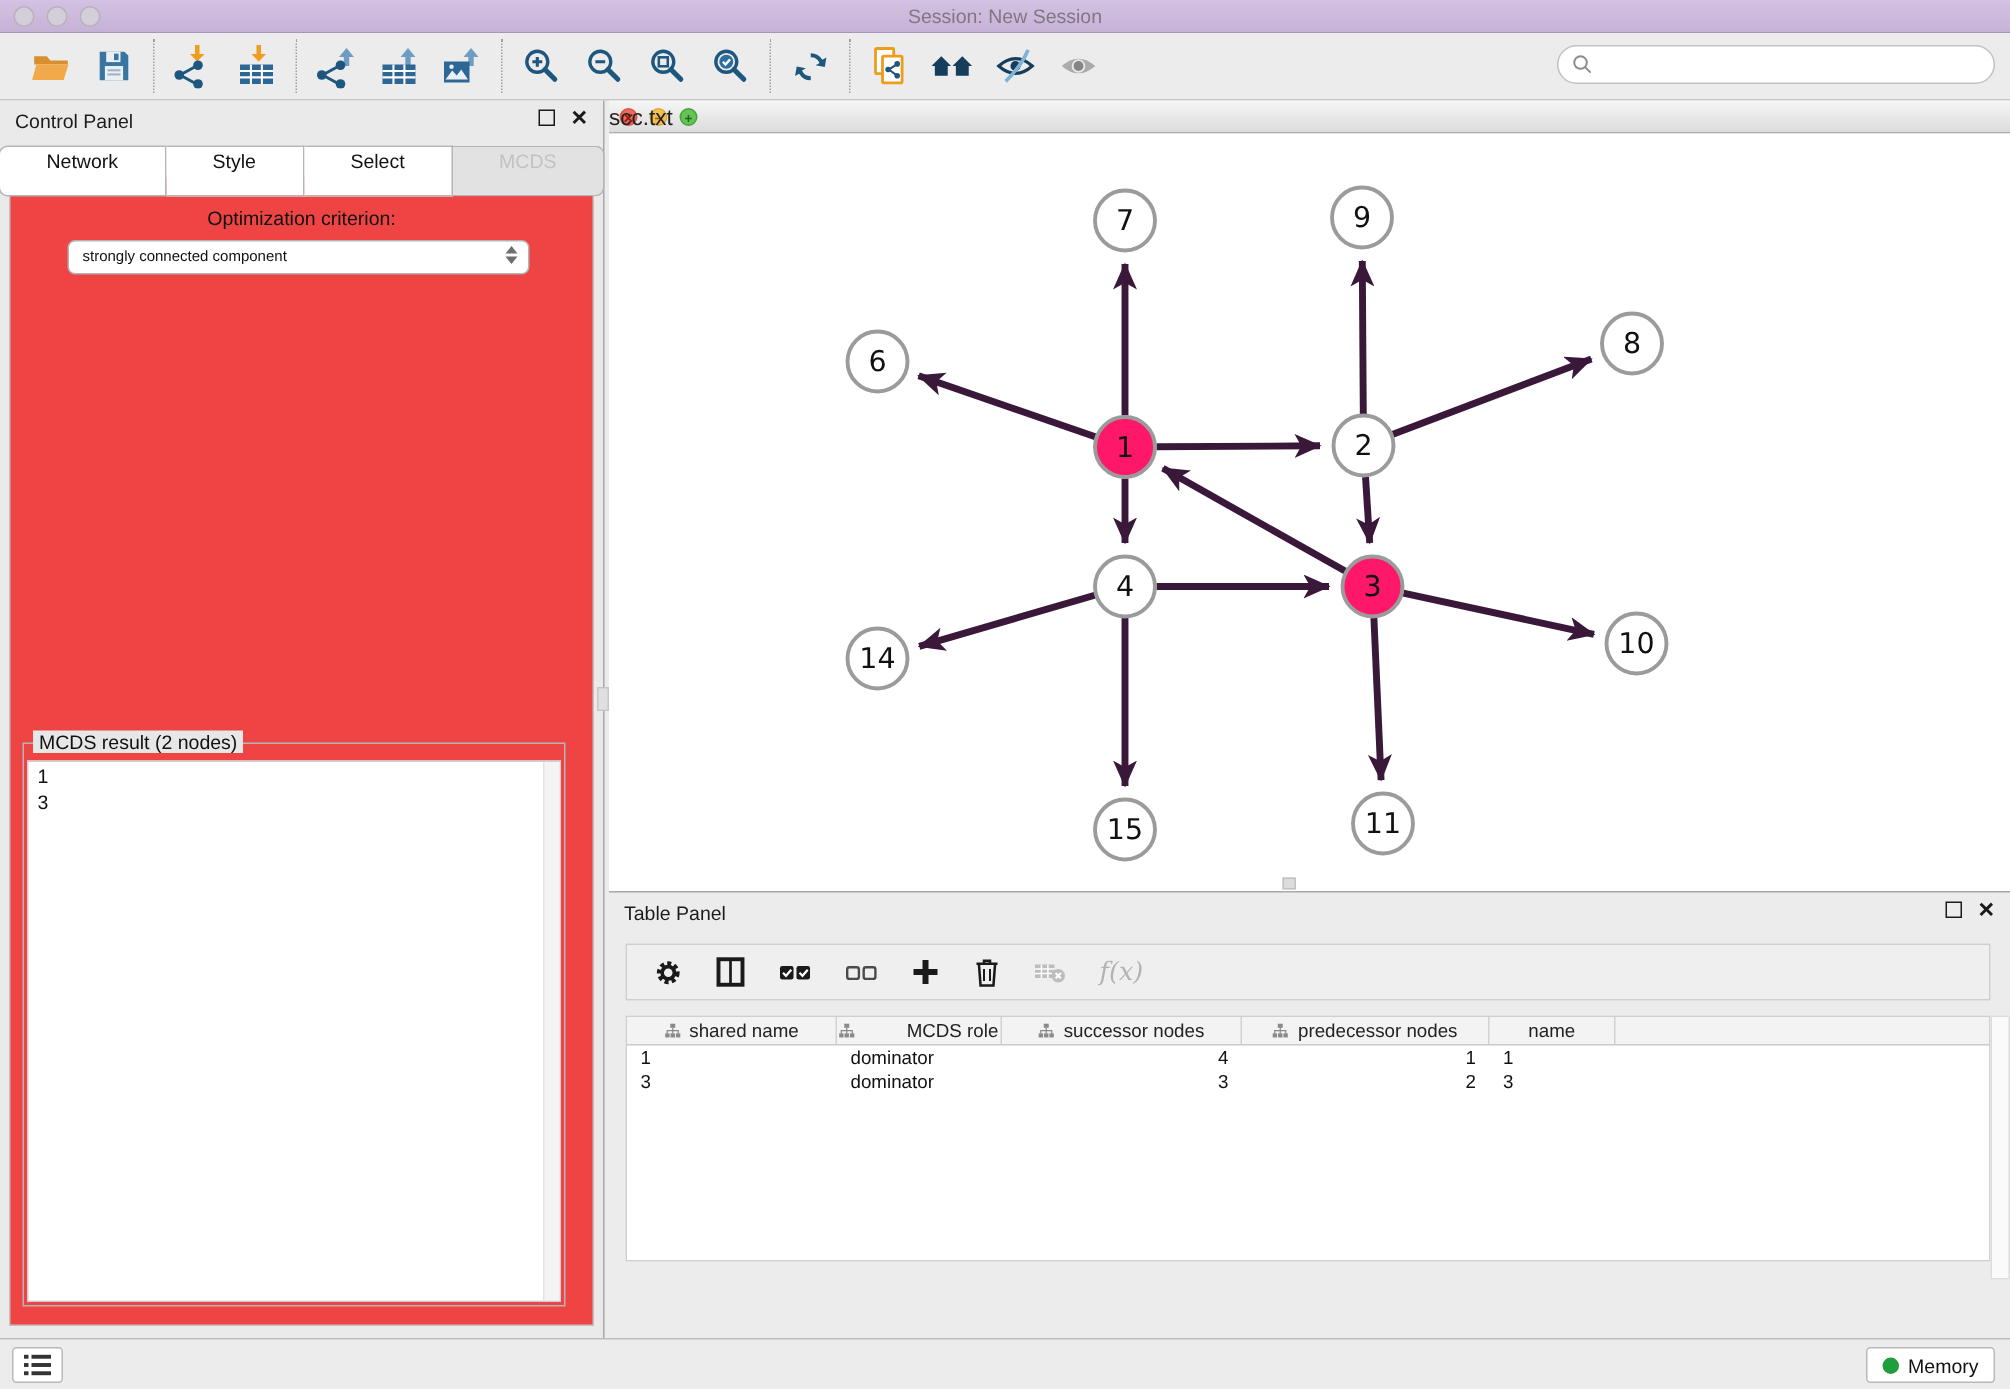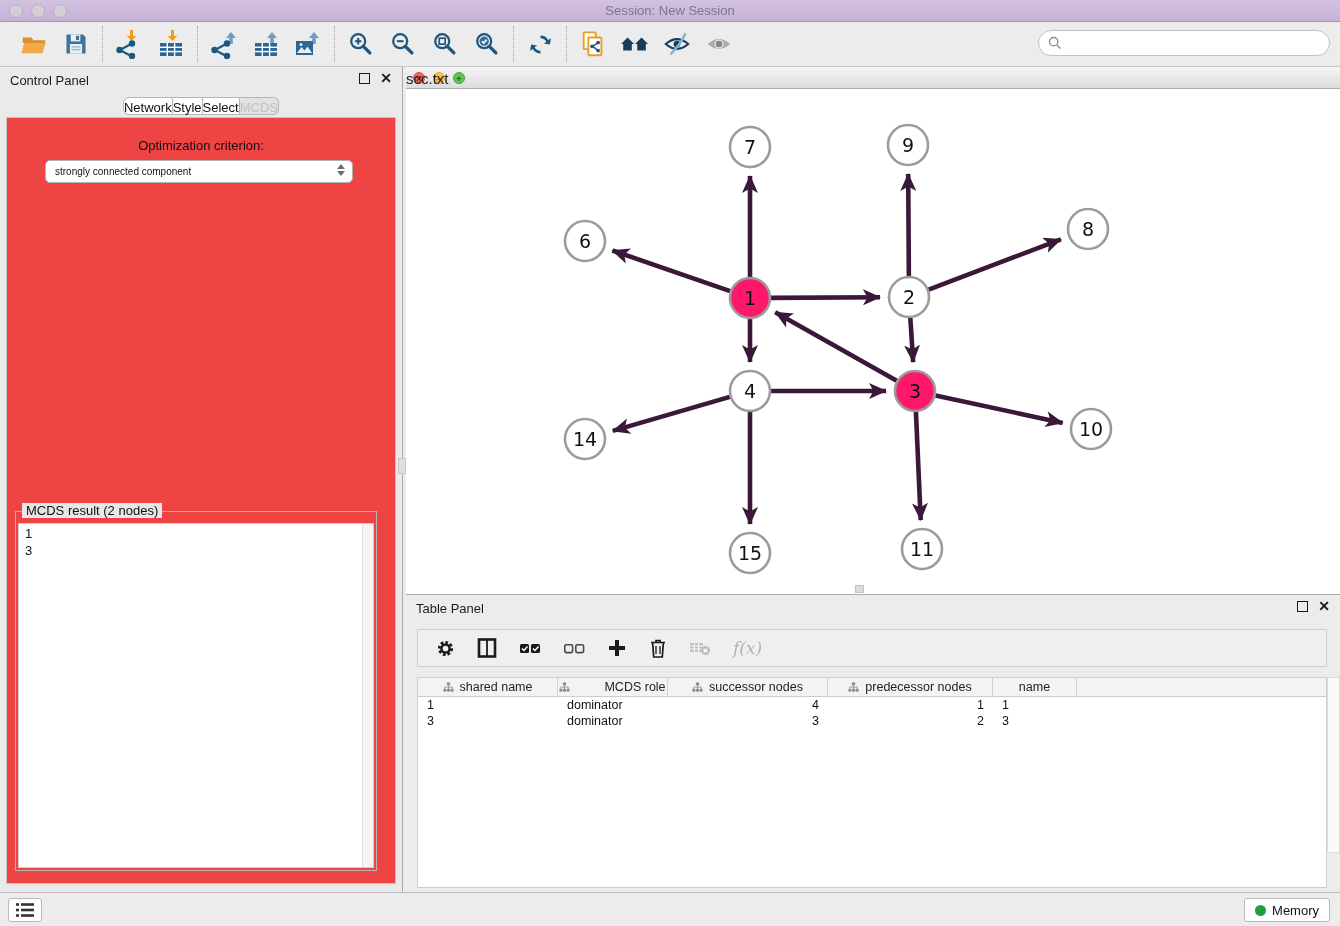--- a/index.html
+++ b/index.html
@@ -31,21 +31,21 @@
   
   .control-panel { position:absolute; left:0; top:67px; width:403px; height:825px;
     background:#eaeaea; border-right:1px solid #a8a8a8; }
   .panel-header { position:relative; height:26px; }
   .panel-header .ph-title { position:absolute; left:10px; top:6px; font-size:13px; color:#1c1c1c; }
   .ph-icons { position:absolute; right:10px; top:5px; display:flex; gap:10px; align-items:center; }
   .float-box { width:11px; height:11px; border:1.6px solid #1a1a1a; background:transparent; }
   .close-x { font-size:14px; font-weight:bold; color:#1a1a1a; line-height:12px; }
 
   .cp-tabs { position:absolute; left:0; right:0; top:30px; display:flex; justify-content:center; z-index:2; }
-  .cp-tab { height:18px; line-height:19px; padding:0 0; font-size:13px; background:#fff;
+  .cp-tab { height:34px; line-height:19px; padding:0 31px; font-size:13px; background:#fff;
     border:1px solid #b5b5b5; border-left-width:0; color:#111; }
   .cp-tab:first-child { border-left-width:1px; border-radius:6px 0 0 6px; }
   .cp-tab:last-child { border-radius:0 6px 6px 0; }
   .cp-tab.active { background:#e2e2e2; color:#c2c2c2; }
 
   .cp-content { position:absolute; left:6px; right:6px; top:50px; bottom:8px;
     background:#ef4444; border:1px solid #c2c2c2; }
   .opt-label { position:absolute; left:0; right:0; top:20px; text-align:center; font-size:13px; color:#111; }
   .criterion-select { position:absolute; left:38px; right:42px; top:42px; height:23px;
     background:#fff; border:1px solid #b2b2b2; border-radius:5px;
@@ -53,21 +53,21 @@
   .sel-arrows { position:absolute; right:7px; top:3px; display:flex; flex-direction:column; gap:2px; }
   .sel-arrows i { display:block; width:0; height:0; border-left:4px solid transparent; border-right:4px solid transparent; }
   .sel-arrows .up { border-bottom:5px solid #6e6e6e; }
   .sel-arrows .dn { border-top:5px solid #6e6e6e; }
   .cp-buttons { position:absolute; left:0; right:0; top:74px; display:flex; justify-content:center; gap:14px; }
   .aqua-btn { height:22px; line-height:20px; padding:0 16px; background:#fff;
     border:1px solid #b2b2b2; border-radius:5px; font-size:13px; color:#111;
     font-family:"Liberation Sans",sans-serif; }
 
   .result-group { position:absolute; left:8px; right:18px; top:377px; bottom:12px;
-    border:1px solid #b5b5b5;margin-top:16px; }
+    border:1px solid #b5b5b5; }
   .result-legend { position:absolute; left:6px; top:-9px; background:#e7e7e7;
     padding:0 4px; font-size:13px; color:#111; }
   .result-box { position:absolute; left:2px; right:2px; top:11px; bottom:2px;
     background:#fff; border:1px solid #cfcfcf; overflow:hidden; }
   .result-box pre { font-family:"Liberation Sans",sans-serif; font-size:13px;
     line-height:17px; padding:1px 6px; color:#111; }
   .result-scroll { position:absolute; right:0; top:0; bottom:0; width:11px;
     background:#f4f4f4; border-left:1px solid #e3e3e3; }
 
   
@@ -87,21 +87,21 @@
 
   
   .table-panel { position:absolute; left:406px; top:594px; width:934px; height:298px;
     background:#ececec; border-top:1px solid #a8a8a8; }
   .tp-toolbar { position:absolute; left:11px; right:13px; top:34px; height:38px;
     background:#efefef; border:1px solid #cfcfcf;
     display:flex; align-items:center; gap:22px; padding-left:18px; }
   .tp-icon { display:flex; align-items:center; justify-content:center; }
   .fx-label { font-family:"DejaVu Serif", serif; font-style:italic; font-size:17px; color:#b3b3b3; }
 
-  .tp-table { position:absolute; left:11px; right:13px; top:82px; height:211px;
+  .tp-table { position:absolute; left:11px; right:13px; top:82px; height:164px;
     background:#fff; border:1px solid #cfcfcf; overflow:hidden; }
   .tbl-header { display:flex; height:19px; background:#f3f3f3; border-bottom:1px solid #cccccc; }
   .th { display:flex; align-items:center; justify-content:center; gap:6px;
     font-size:12.5px; color:#222; border-right:1px solid #d2d2d2; overflow:hidden; }
   .th svg { flex:0 0 auto; }
   .th:last-child { border-right-color:#d2d2d2; }
   .tbl-row { display:flex; height:16px; }
   .td { font-size:12.5px; color:#111; padding:0 9px; line-height:16px; overflow:hidden; }
   .tbl-scroll { position:absolute; right:0px; top:82px; width:13px; height:176px;
     background:#fafafa; border:1px solid #dcdcdc; }

